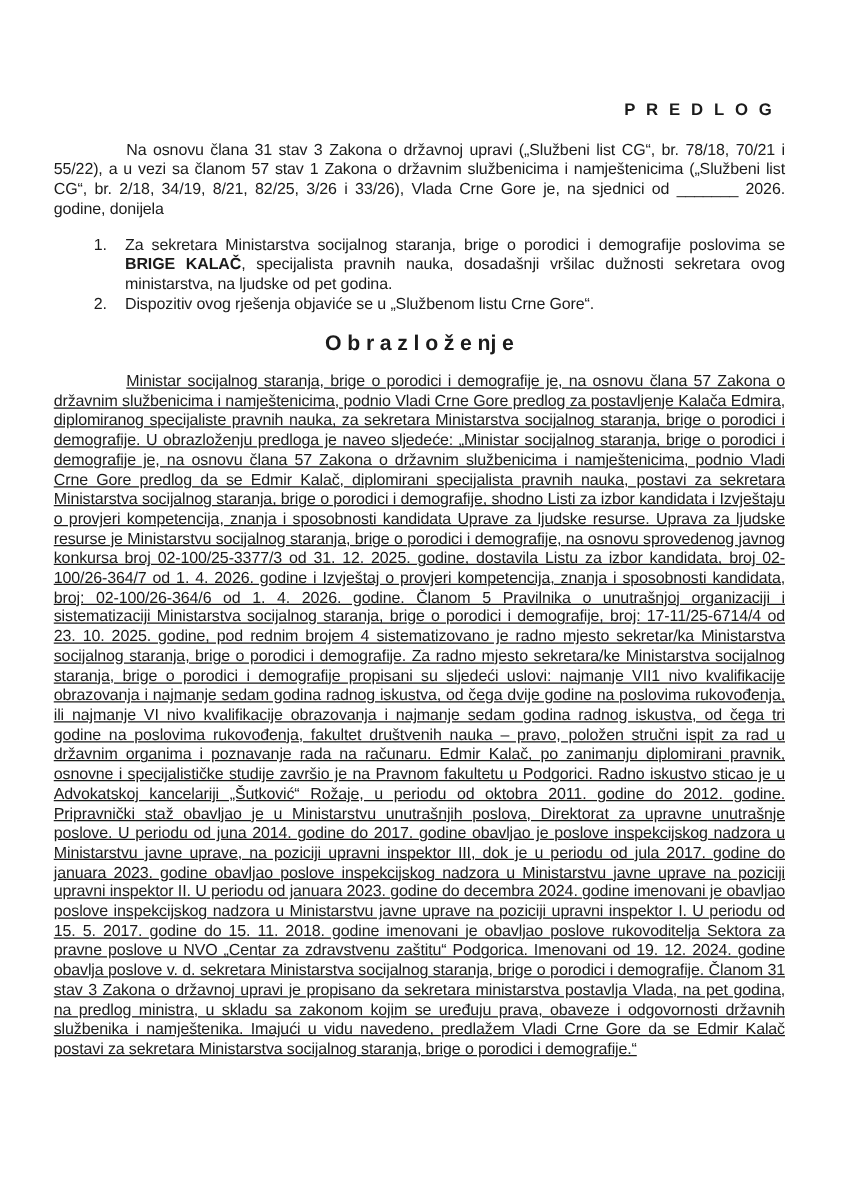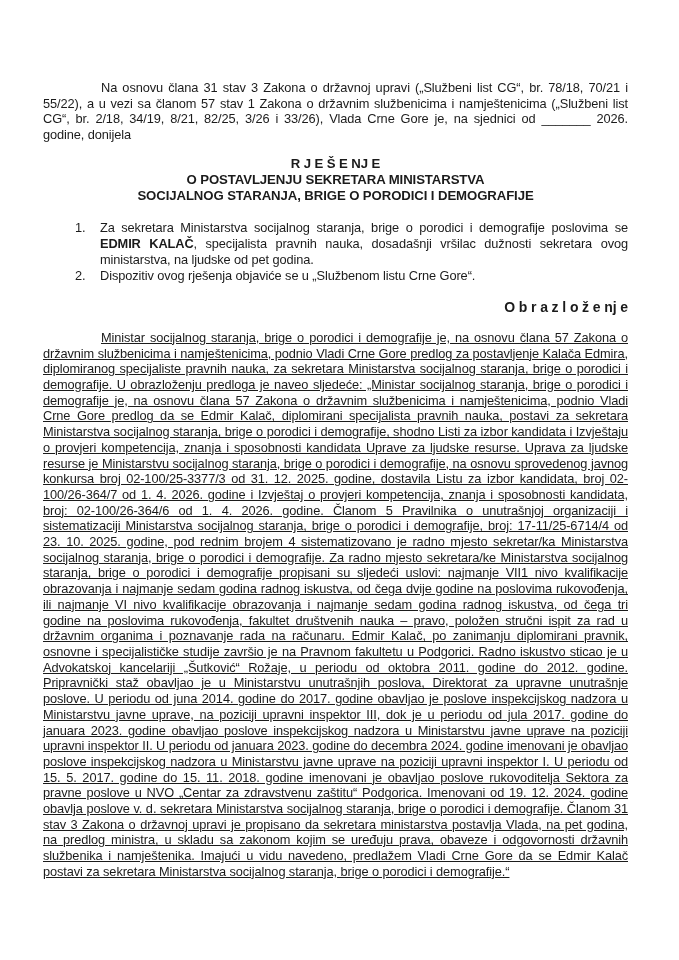--- a/index.html
+++ b/index.html
@@ -46,50 +46,46 @@
     flex: none;
     width: 25px;
     margin-left: 32px;
   }
   .li-text {
     flex: 1;
     text-align: justify;
   }
   .obr-heading {
     font-weight: bold;
-    text-align: right;
-    font-size: 14px;
+    text-align: center;
+    font-size: 17px;
     margin-bottom: 14px;
   }
   .body-par {
     margin: 0;
     text-align: justify;
     text-indent: 58px;
     text-decoration: underline;
   }
   b { font-weight: bold; }
 </style>
 </head>
 <body>
 
 <div class="page">
 
+  <div class="predlog">P R E D L O G</div>
 
   <p class="intro">Na osnovu člana 31 stav 3 Zakona o državnoj upravi („Službeni list CG“, br. 78/18, 70/21 i 55/22), a u vezi sa članom 57 stav 1 Zakona o državnim službenicima i namještenicima („Službeni list CG“, br. 2/18, 34/19, 8/21, 82/25, 3/26 i 33/26), Vlada Crne Gore je, na sjednici od _______ 2026. godine, donijela</p>
 
-  <div class="title-block">
-    <div>R J E Š E NJ E</div>
-    <div>O POSTAVLJENJU SEKRETARA MINISTARSTVA</div>
-    <div>SOCIJALNOG STARANJA, BRIGE O PORODICI I DEMOGRAFIJE</div>
-  </div>
 
   <div class="list">
     <div class="list-row">
       <span class="num">1.</span>
-      <span class="li-text"><span>Za sekretara Ministarstva socijalnog staranja, brige o porodici i demografije poslovima se </span><b>EDMIR KALAČ</b><span>, specijalista pravnih nauka, dosadašnji vršilac dužnosti sekretara ovog ministarstva, na ljudske od pet godina.</span></span>
+      <span class="li-text"><span>Za sekretara Ministarstva socijalnog staranja, brige o porodici i demografije poslovima se </span><b>BRIGE KALAČ</b><span>, specijalista pravnih nauka, dosadašnji vršilac dužnosti sekretara ovog ministarstva, na ljudske od pet godina.</span></span>
     </div>
     <div class="list-row">
       <span class="num">2.</span>
       <span class="li-text"><span>Dispozitiv ovog rješenja objaviće se u „Službenom listu Crne Gore“.</span></span>
     </div>
   </div>
 
   <div class="obr-heading">O b r a z l o ž e nj e</div>
 
   <p class="body-par">Ministar socijalnog staranja, brige o porodici i demografije je, na osnovu člana 57 Zakona o državnim službenicima i namještenicima, podnio Vladi Crne Gore predlog za postavljenje Kalača Edmira, diplomiranog specijaliste pravnih nauka, za sekretara Ministarstva socijalnog staranja, brige o porodici i demografije. U obrazloženju predloga je naveo sljedeće: „Ministar socijalnog staranja, brige o porodici i demografije je, na osnovu člana 57 Zakona o državnim službenicima i namještenicima, podnio Vladi Crne Gore predlog da se Edmir Kalač, diplomirani specijalista pravnih nauka, postavi za sekretara Ministarstva socijalnog staranja, brige o porodici i demografije, shodno Listi za izbor kandidata i Izvještaju o provjeri kompetencija, znanja i sposobnosti kandidata Uprave za ljudske resurse. Uprava za ljudske resurse je Ministarstvu socijalnog staranja, brige o porodici i demografije, na osnovu sprovedenog javnog konkursa broj 02-100/25-3377/3 od 31. 12. 2025. godine, dostavila Listu za izbor kandidata, broj 02-100/26-364/7 od 1. 4. 2026. godine i Izvještaj o provjeri kompetencija, znanja i sposobnosti kandidata, broj: 02-100/26-364/6 od 1. 4. 2026. godine. Članom 5 Pravilnika o unutrašnjoj organizaciji i sistematizaciji Ministarstva socijalnog staranja, brige o porodici i demografije, broj: 17-11/25-6714/4 od 23. 10. 2025. godine, pod rednim brojem 4 sistematizovano je radno mjesto sekretar/ka Ministarstva socijalnog staranja, brige o porodici i demografije. Za radno mjesto sekretara/ke Ministarstva socijalnog staranja, brige o porodici i demografije propisani su sljedeći uslovi: najmanje VII1 nivo kvalifikacije obrazovanja i najmanje sedam godina radnog iskustva, od čega dvije godine na poslovima rukovođenja, ili najmanje VI nivo kvalifikacije obrazovanja i najmanje sedam godina radnog iskustva, od čega tri godine na poslovima rukovođenja, fakultet društvenih nauka – pravo, položen stručni ispit za rad u državnim organima i poznavanje rada na računaru. Edmir Kalač, po zanimanju diplomirani pravnik, osnovne i specijalističke studije završio je na Pravnom fakultetu u Podgorici. Radno iskustvo sticao je u Advokatskoj kancelariji „Šutković“ Rožaje, u periodu od oktobra 2011. godine do 2012. godine. Pripravnički staž obavljao je u Ministarstvu unutrašnjih poslova, Direktorat za upravne unutrašnje poslove. U periodu od juna 2014. godine do 2017. godine obavljao je poslove inspekcijskog nadzora u Ministarstvu javne uprave, na poziciji upravni inspektor III, dok je u periodu od jula 2017. godine do januara 2023. godine obavljao poslove inspekcijskog nadzora u Ministarstvu javne uprave na poziciji upravni inspektor II. U periodu od januara 2023. godine do decembra 2024. godine imenovani je obavljao poslove inspekcijskog nadzora u Ministarstvu javne uprave na poziciji upravni inspektor I. U periodu od 15. 5. 2017. godine do 15. 11. 2018. godine imenovani je obavljao poslove rukovoditelja Sektora za pravne poslove u NVO „Centar za zdravstvenu zaštitu“ Podgorica. Imenovani od 19. 12. 2024. godine obavlja poslove v. d. sekretara Ministarstva socijalnog staranja, brige o porodici i demografije. Članom 31 stav 3 Zakona o državnoj upravi je propisano da sekretara ministarstva postavlja Vlada, na pet godina, na predlog ministra, u skladu sa zakonom kojim se uređuju prava, obaveze i odgovornosti državnih službenika i namještenika. Imajući u vidu navedeno, predlažem Vladi Crne Gore da se Edmir Kalač postavi za sekretara Ministarstva socijalnog staranja, brige o porodici i demografije.“</p>

